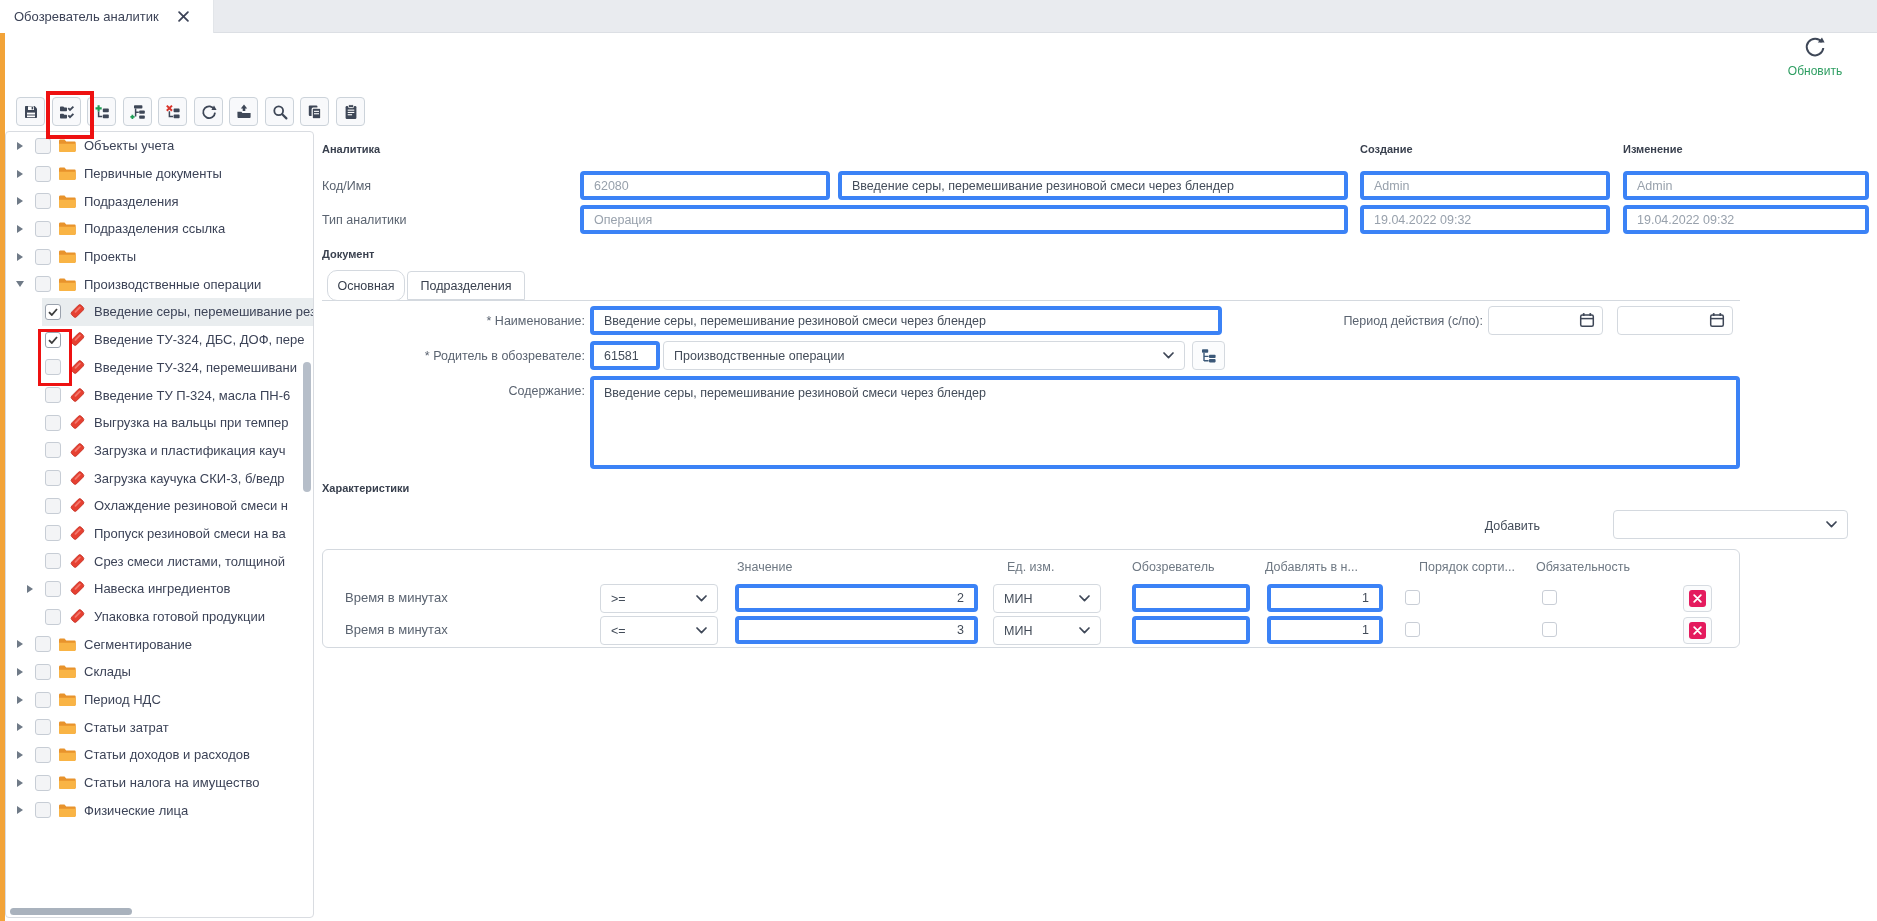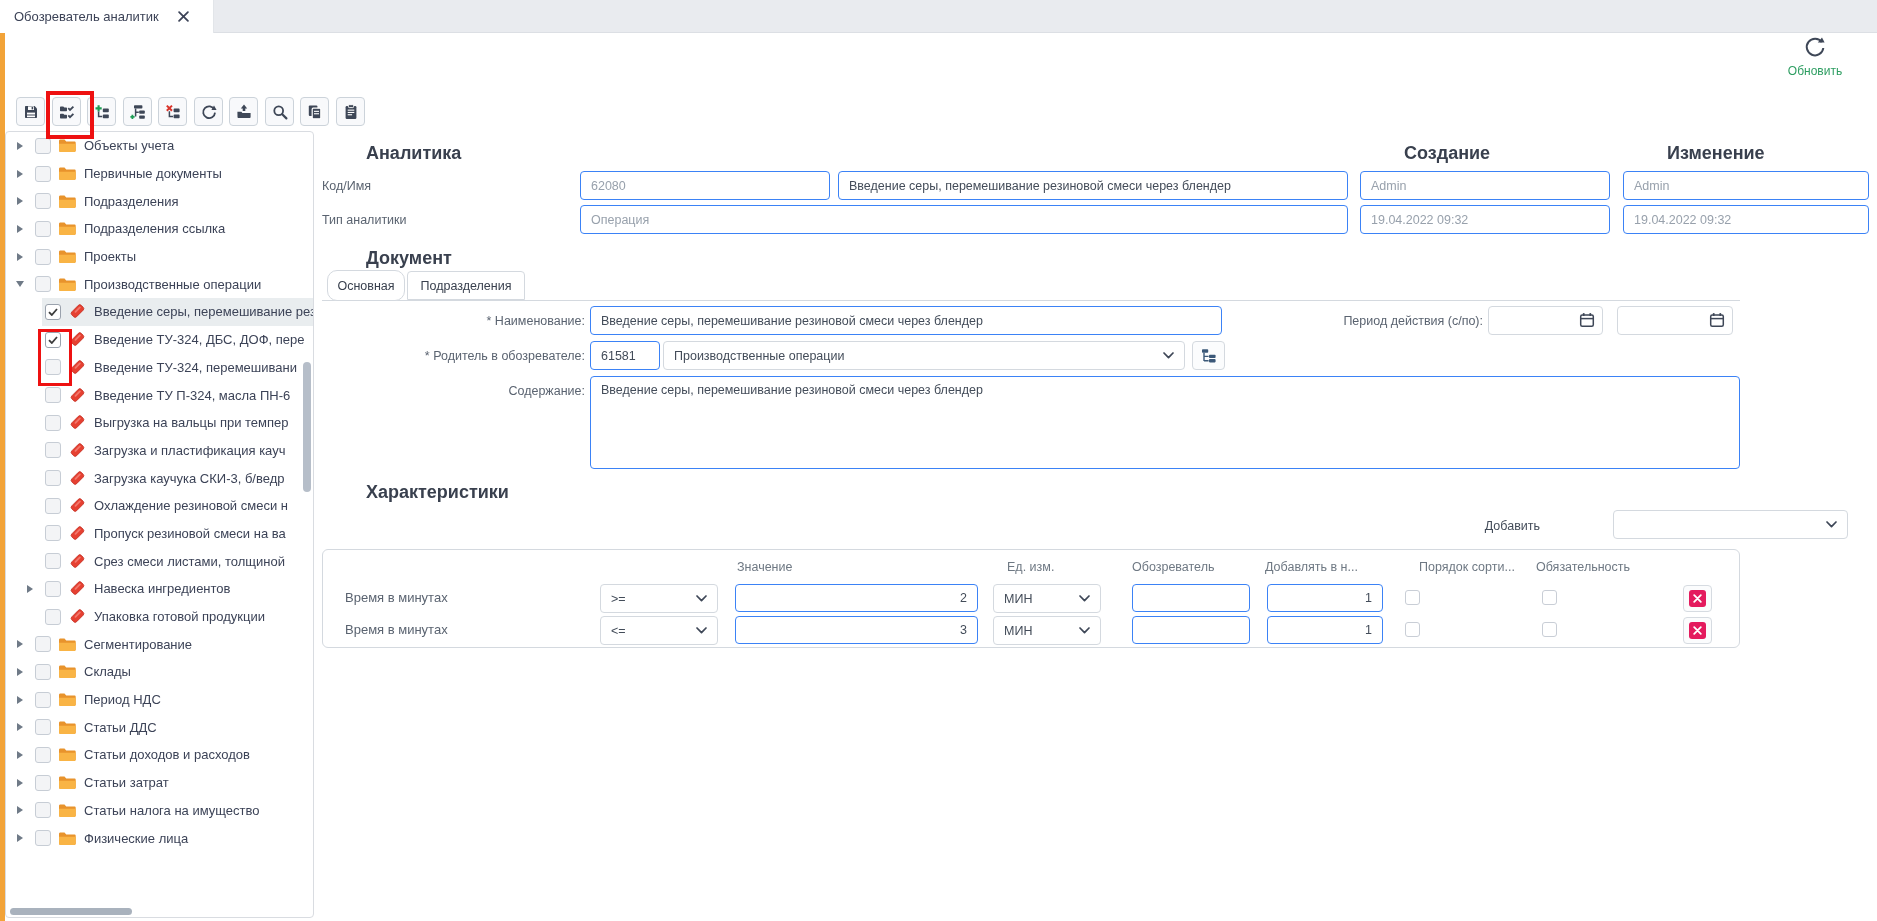--- a/index.html
+++ b/index.html
@@ -29,24 +29,24 @@
   .cb{flex:0 0 16px;width:16px;height:16px;box-sizing:border-box;border:1px solid #c7cdd5;border-radius:3px;background:#f3f4f6;
     margin:0 7px;display:flex;align-items:center;justify-content:center;}
   .cb.checked{background:#fff;border-color:#9aa2ad;}
   .cb svg{display:none;}
   .cb.checked svg{display:block;}
   .ticon{flex:0 0 18px;width:18px;height:17px;margin-right:8px;}
   .tlb{font-size:13px;color:#3c4357;}
   .vthumb{position:absolute;right:2px;top:230px;width:8px;height:130px;background:#b6bec9;border-radius:4px;}
   .hthumb{position:absolute;left:4px;bottom:2px;width:122px;height:7px;background:#a9b2bd;border-radius:4px;}
   
-  .hd{position:absolute;font-weight:bold;font-size:18px;color:#39404e;margin-left:44px;}
+  .hd{position:absolute;font-weight:bold;font-size:11px;color:#39404e;}
   .lbl{position:absolute;font-size:12.5px;color:#5a6370;}
   .rlbl{position:absolute;font-size:12.5px;color:#5a6370;text-align:right;}
-  .inp{position:absolute;box-sizing:border-box;height:29px;border:1px solid #3b82f6;border-radius:4px;padding:0 10px;
+  .inp{position:absolute;box-sizing:border-box;height:29px;border:4px solid #3b82f6;border-radius:4px;padding:0 10px;
     font-family:inherit;font-size:12.5px;color:#434c59;background:#fff;outline:none;}
   .inp.muted{color:#98a1ac;}
   .inp.tr{text-align:right;}
   textarea.inp{height:auto;padding:6px 10px;resize:none;}
   .selbox{position:absolute;box-sizing:border-box;height:29px;border:1px solid #d4d9df;border-radius:4px;background:#fff;
     display:flex;align-items:center;justify-content:space-between;padding:0 10px;font-size:12.5px;color:#434c59;cursor:pointer;}
   .doctab{position:absolute;box-sizing:border-box;background:#fff;border:1px solid #d4d9df;border-radius:4px 4px 0 0;
     display:flex;align-items:center;justify-content:center;font-size:12.5px;color:#39404e;cursor:pointer;}
   .tabline{position:absolute;left:322px;top:300px;width:1418px;height:1px;background:#d4d9df;}
   .tblbox{position:absolute;left:322px;top:549px;width:1418px;height:99px;box-sizing:border-box;border:1px solid #d4d9df;border-radius:6px;}
@@ -411,37 +411,29 @@
           <use href="#sym-folder"></use>
         </svg>
         <span class="tlb">Период НДС</span>
       </div>
     <div class="trow">
         <span class="arw r"></span>
         <span class="cb"></span>
         <svg class="ticon">
           <use href="#sym-folder"></use>
         </svg>
-        <span class="tlb">Статьи ДДС</span>
+        <span class="tlb">Статьи затрат</span>
       </div>
     <div class="trow">
         <span class="arw r"></span>
         <span class="cb"></span>
         <svg class="ticon">
           <use href="#sym-folder"></use>
         </svg>
         <span class="tlb">Статьи доходов и расходов</span>
-      </div>
-    <div class="trow">
-        <span class="arw r"></span>
-        <span class="cb"></span>
-        <svg class="ticon">
-          <use href="#sym-folder"></use>
-        </svg>
-        <span class="tlb">Статьи затрат</span>
       </div>
     <div class="trow">
         <span class="arw r"></span>
         <span class="cb"></span>
         <svg class="ticon">
           <use href="#sym-folder"></use>
         </svg>
         <span class="tlb">Статьи налога на имущество</span>
       </div>
     <div class="trow">

